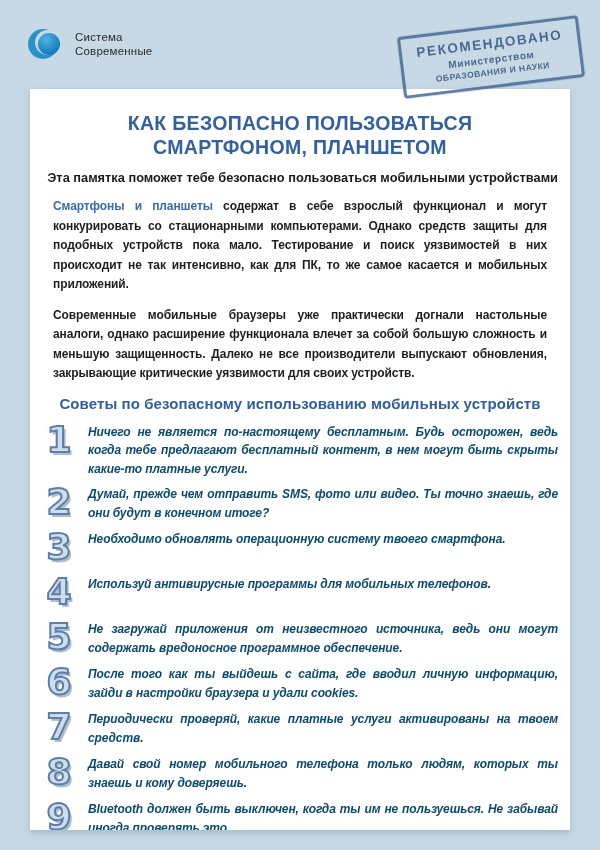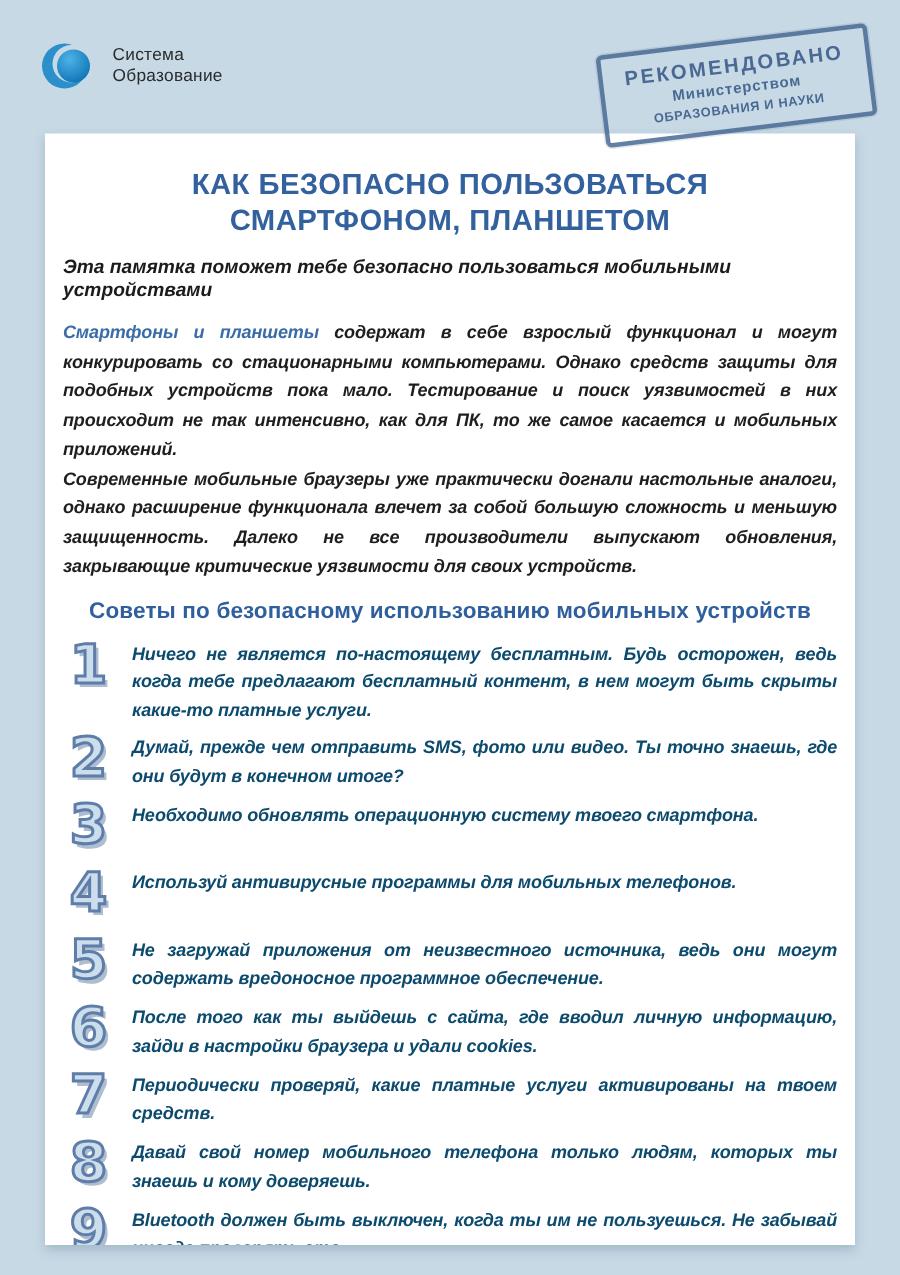--- a/index.html
+++ b/index.html
@@ -39,30 +39,30 @@
     padding:18px 12px 0;
     overflow:hidden;
   }
 
   .title{
     text-align:center;color:#33619e;font-weight:700;
     font-size:19.5px;line-height:24px;letter-spacing:.3px;
     margin-top:4px;
   }
   .subtitle{
-    text-align:left;font-style:italic;font-weight:700;
+    text-align:right;font-weight:700;
     font-size:12.8px;color:#1b1b1b;margin-top:11px;
   }
 
   .intro{
     margin-top:12px;font-size:12px;font-weight:700;
     line-height:19.5px;text-align:justify;color:#1e1e1e;
     letter-spacing:-.1px;
   }
-  .intro p{margin:0;font-style:italic;}
+  .intro p{margin:11px;}
   .intro .lead{color:#3a6ca8;}
 
   .tips-heading{
     text-align:center;color:#2f5f9d;font-weight:700;
     font-size:15px;margin-top:11px;letter-spacing:.1px;
   }
 
   .tips{margin-top:9px;}
   .tip{display:flex;gap:12px;align-items:flex-start;margin-bottom:5px;min-height:40px;}
   .tip-num{
@@ -93,21 +93,21 @@
             <stop offset="100%" stop-color="#0f74b6"></stop>
           </radialGradient>
         </defs>
         <circle cx="17" cy="20" r="15" fill="#2b8fca"></circle>
         <circle cx="21.5" cy="18.5" r="12.5" fill="#c7d9e5"></circle>
         <circle cx="23" cy="20" r="11" fill="url(#gl)"></circle>
       </svg>
     </span>
     <span class="logo-text">
       <span>Система</span><br>
-      <span>Образование</span>
+      <span>Современные</span>
     </span>
   </div>
 
   <div class="stamp">
     <div class="stamp-l1">РЕКОМЕНДОВАНО</div>
     <div class="stamp-l2">Министерством</div>
     <div class="stamp-l3">ОБРАЗОВАНИЯ И НАУКИ</div>
   </div>
 
   <div class="card">

